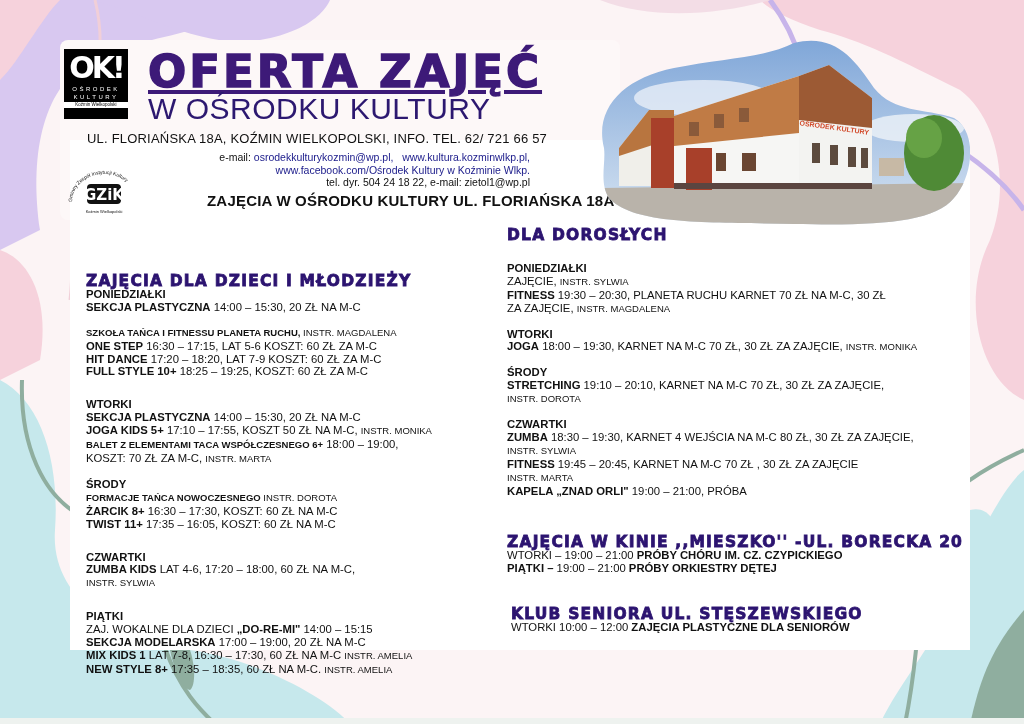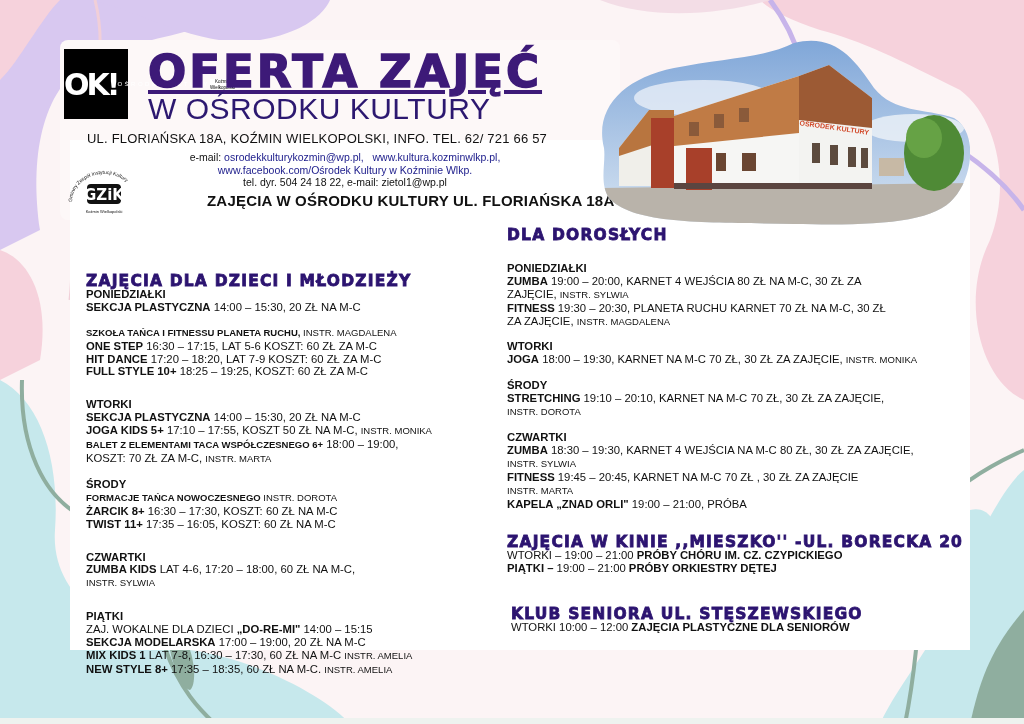--- a/index.html
+++ b/index.html
@@ -1,29 +1,29 @@
 <!DOCTYPE html>
 <html><head>
 <meta charset="utf-8">
 <style>
   html, body { margin:0; padding:0; }
   body { width:1024px; height:724px; position:relative; overflow:hidden; background:#fcf4f5; font-family:"Liberation Sans", sans-serif; color:#111; }
   .bg { position:absolute; inset:0; z-index:0; }
   .panel { position:absolute; left:70px; top:140px; width:900px; height:510px; background:#ffffff; z-index:1; }
   .toppanel { position:absolute; left:60px; top:40px; width:560px; height:180px; background:#fdf8f8; z-index:1; border-radius:8px; }
   .layer { position:absolute; z-index:2; }
-  .logo-ok { left:64px; top:49px; width:64px; height:70px; background:#000; color:#fff; display:flex; flex-direction:row; align-items:center; }
+  .logo-ok { left:64px; top:49px; width:64px; height:70px; background:#000; color:#fff; display:flex; flex-direction:column; align-items:center; }
   .logo-ok .big { font-family:"DejaVu Sans", sans-serif; font-weight:bold; font-size:30px; line-height:34px; letter-spacing:-3px; margin-top:2px; }
   .logo-ok .small { font-size:6px; letter-spacing:2.5px; line-height:8px; }
   .logo-ok .tiny { font-size:4.5px; background:#fff; color:#000; width:100%; text-align:center; margin-top:1px; line-height:6px; }
   .logo-gzik { left:64px; top:162px; width:80px; height:54px; }
   .title { left:148px; top:46px; font-family:"DejaVu Sans", sans-serif; font-weight:bold; font-size:45px; letter-spacing:3px; color:#3d1a78; line-height:52px;text-decoration:underline; -webkit-text-stroke:1.5px #3d1a78; }
   .subtitle { left:148px; top:93px; font-size:30px; color:#2c1870; line-height:32px; letter-spacing:0.5px; }
   .address { left:87px; top:131px; font-size:13px; color:#111; letter-spacing:0.2px; }
-  .contacts { left:160px; top:151px; width:370px; text-align:center; font-size:10.5px; line-height:12.5px; color:#111; }
+  .contacts { left:160px; top:151px; width:370px; text-align:right; font-size:10.5px; line-height:12.5px; color:#111; }
   .contacts .link { color:#1a1a8a; }
   .venue { left:207px; top:192px; font-size:15px; font-weight:bold; letter-spacing:0.2px; }
   .photo { left:594px; top:38px; width:376px; height:188px; z-index:3; }
   .sec-title { font-family:"DejaVu Sans", sans-serif; font-weight:900; color:#2c1470; font-size:15.5px; letter-spacing:1.2px; -webkit-text-stroke:0.8px #2c1470; }
   .col { font-size:11.3px; line-height:12.9px; }
   .col .day { font-weight:bold; margin-top:0; }
   .col b { font-weight:bold;text-align:center; }
   .col .sm { font-size:9.5px; }
   .col .smb { font-size:9.5px; font-weight:bold; }
   .gap { height:12px; }
@@ -178,21 +178,20 @@
   <div><span>ZAJ. WOKALNE DLA DZIECI </span><b>„DO-RE-MI"</b><span> 14:00 – 15:15</span></div>
   <div><b>SEKCJA MODELARSKA</b><span> 17:00 – 19:00, 20 ZŁ NA M-C</span></div>
   <div><b>MIX KIDS 1</b><span> LAT 7-8,  16:30 – 17:30, 60 ZŁ NA M-C </span><span class="sm">INSTR. AMELIA</span></div>
   <div><b>NEW STYLE 8+</b><span> 17:35 – 18:35, 60 ZŁ NA M-C. </span><span class="sm">INSTR. AMELIA</span></div>
 </div>
 
 <div class="layer col" style="left:507px; top:229px; width:450px;">
   <div class="sec-title">DLA DOROSŁYCH</div>
   <div class="gap2"></div>
   <div class="day">PONIEDZIAŁKI</div>
-  <div><b>ZUMBA</b><span> 19:00 – 20:00, KARNET 4 WEJŚCIA 80 ZŁ NA M-C, 30 ZŁ ZA</span></div>
   <div><span>ZAJĘCIE, </span><span class="sm">INSTR. SYLWIA</span></div>
   <div><b>FITNESS</b><span> 19:30 – 20:30,  PLANETA RUCHU KARNET  70 ZŁ NA M-C, 30 ZŁ</span></div>
   <div><span>ZA ZAJĘCIE, </span><span class="sm">INSTR. MAGDALENA</span></div>
   <div class="gap"></div>
 
   <div class="day">WTORKI</div>
   <div><b>JOGA</b><span> 18:00 – 19:30, KARNET NA M-C 70 ZŁ, 30 ZŁ ZA  ZAJĘCIE, </span><span class="sm">INSTR. MONIKA</span></div>
   <div class="gap"></div>
 
   <div class="day">ŚRODY</div>

